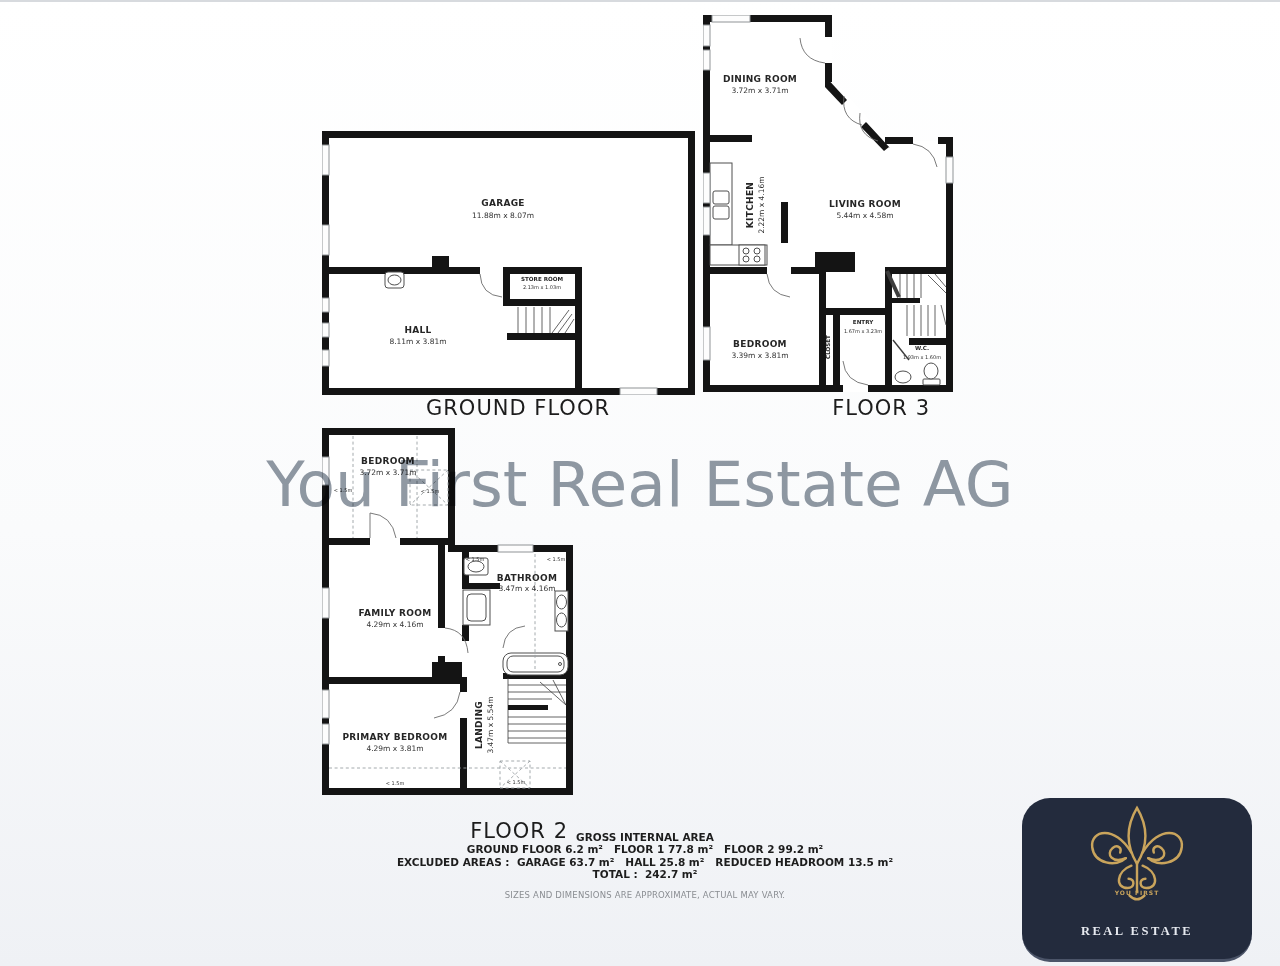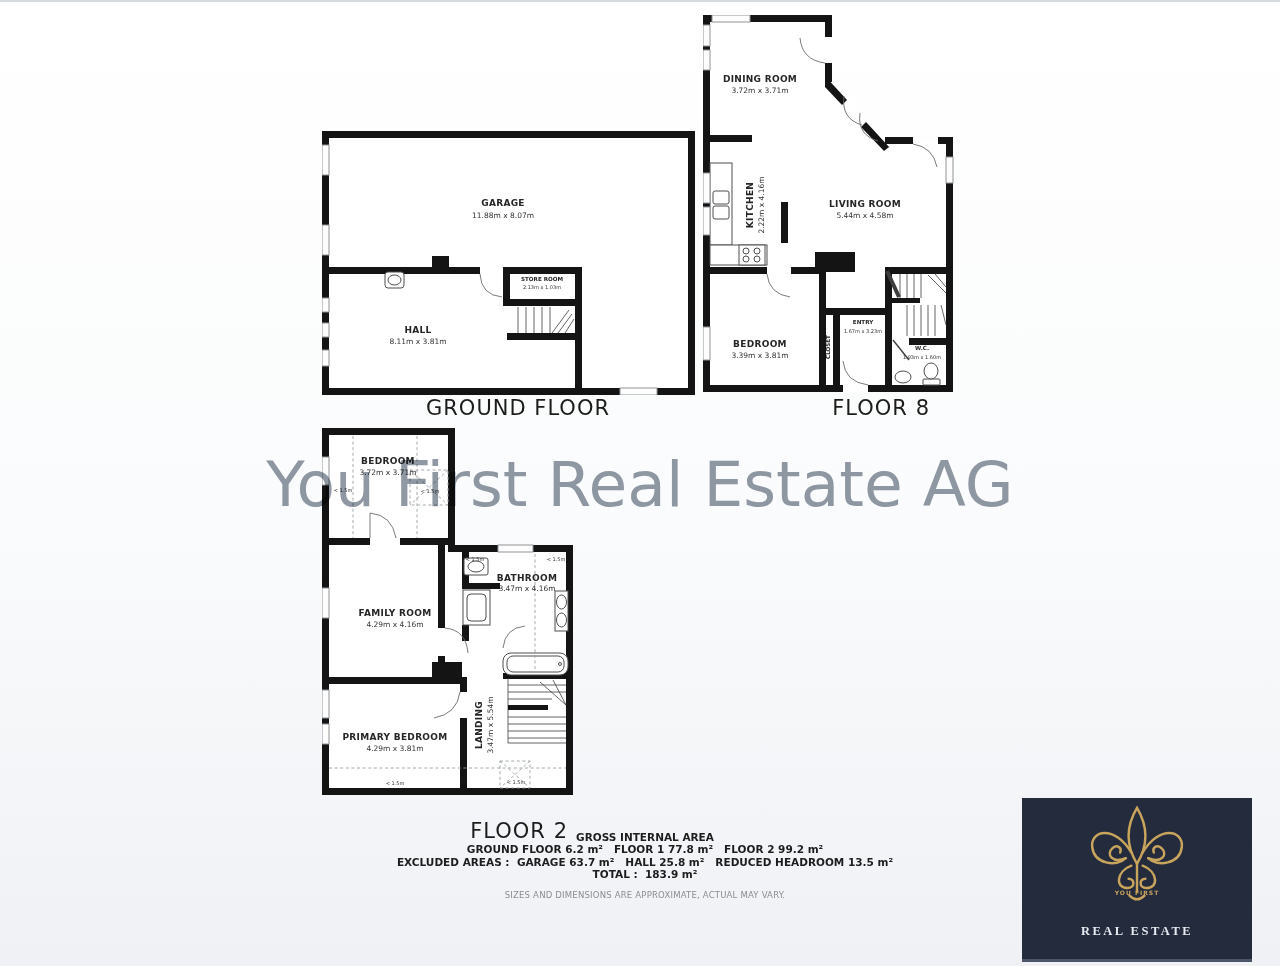--- a/index.html
+++ b/index.html
@@ -22,21 +22,21 @@
     pointer-events:none;
   }
   .summary{
     position:absolute;left:245px;top:831px;width:800px;z-index:1;
     text-align:center;color:#1d1d1d;
   }
   .summary .ln{font-size:10.5px;font-weight:700;line-height:12.4px;white-space:pre;}
   .summary .disc{font-size:8.5px;font-weight:400;color:#8a8d92;margin-top:9px;letter-spacing:.2px;}
   .logo{
     position:absolute;left:1022px;top:798px;width:230px;height:161px;z-index:4;
-    background:#232b3d;border-bottom:3px solid #4b5468;
+    background:#232b3d;border-bottom:3px solid #4b5468;border-radius:28px;
   }
   .logo .fleur{position:absolute;left:50%;top:4px;transform:translateX(-50%);}
   .logo .brand-top{
     position:absolute;left:0;top:91px;width:100%;text-align:center;
     font-size:6px;font-weight:700;color:#c9a45c;letter-spacing:1px;
   }
   .logo .brand-bottom{
     position:absolute;left:0;top:126px;width:100%;text-align:center;
     font-family:"Liberation Serif","DejaVu Serif",serif;
     font-size:12.5px;font-weight:700;color:#e7eaf0;letter-spacing:2.5px;
@@ -188,21 +188,21 @@
   <text class="rn" x="162" y="192">LIVING ROOM</text>
   <text class="rd" x="162" y="203">5.44m x 4.58m</text>
   <text class="rn" x="57" y="332">BEDROOM</text>
   <text class="rd" x="57" y="343">3.39m x 3.81m</text>
   <text class="rn-s" x="127" y="332" transform="rotate(-90 127 332)">CLOSET</text>
   <text class="rn-s" x="160" y="309">ENTRY</text>
   <text class="rd-s" x="160" y="318">1.67m x 3.23m</text>
   <text class="rn-s" x="219" y="335">W.C.</text>
   <text class="rd-s" x="219" y="344">1.93m x 1.60m</text>
 </svg>
-<div class="floor-title" style="left:730px;top:396px;width:200px;">FLOOR 8</div>
+<div class="floor-title" style="left:730px;top:396px;width:200px;">FLOOR 3</div>
 
 <svg class="plan" style="left:322px;top:428px;" width="251" height="370" viewBox="0 0 251 370">
   <path class="shell" d="M0,0 H133 V117 H251 V367 H0 Z"></path>
   <g>
     <rect class="wall" x="0" y="0" width="7" height="367"></rect>
     <rect class="wall" x="0" y="0" width="133" height="7"></rect>
     <rect class="wall" x="126" y="0" width="7" height="117"></rect>
     <rect class="wall" x="0" y="110" width="48" height="7"></rect>
     <rect class="wall" x="78" y="110" width="55" height="7"></rect>
     <rect class="wall" x="126" y="117" width="50" height="7"></rect>
@@ -290,21 +290,21 @@
   <text class="rd-s" x="194" y="356">&lt; 1.5m</text>
 </svg>
 <div class="floor-title" style="left:368px;top:803px;width:200px;margin-top:16px;">FLOOR 2</div>
 
 <div class="watermark">You First Real Estate AG</div>
 
 <div class="summary">
   <div class="ln">GROSS INTERNAL AREA</div>
   <div class="ln">GROUND FLOOR 6.2 m²   FLOOR 1 77.8 m²   FLOOR 2 99.2 m²</div>
   <div class="ln">EXCLUDED AREAS :  GARAGE 63.7 m²   HALL 25.8 m²   REDUCED HEADROOM 13.5 m²</div>
-  <div class="ln">TOTAL :  183.9 m²</div>
+  <div class="ln">TOTAL :  242.7 m²</div>
   <div class="disc">SIZES AND DIMENSIONS ARE APPROXIMATE, ACTUAL MAY VARY.</div>
 </div>
 
 <div class="logo">
   <svg class="fleur" width="112" height="118" viewBox="0 0 120 126">
     <g fill="none" stroke="#c9a45c" stroke-width="2.6" stroke-linecap="round">
       <path d="M60,6 C48,26 48,46 60,66 C72,46 72,26 60,6 Z"></path>
       <path d="M54,54 C36,24 10,30 12,48 C14,66 38,70 48,60"></path>
       <path d="M48,60 C34,66 26,56 34,49 C39,45 44,49 42,54"></path>
       <path d="M66,54 C84,24 110,30 108,48 C106,66 82,70 72,60"></path>

